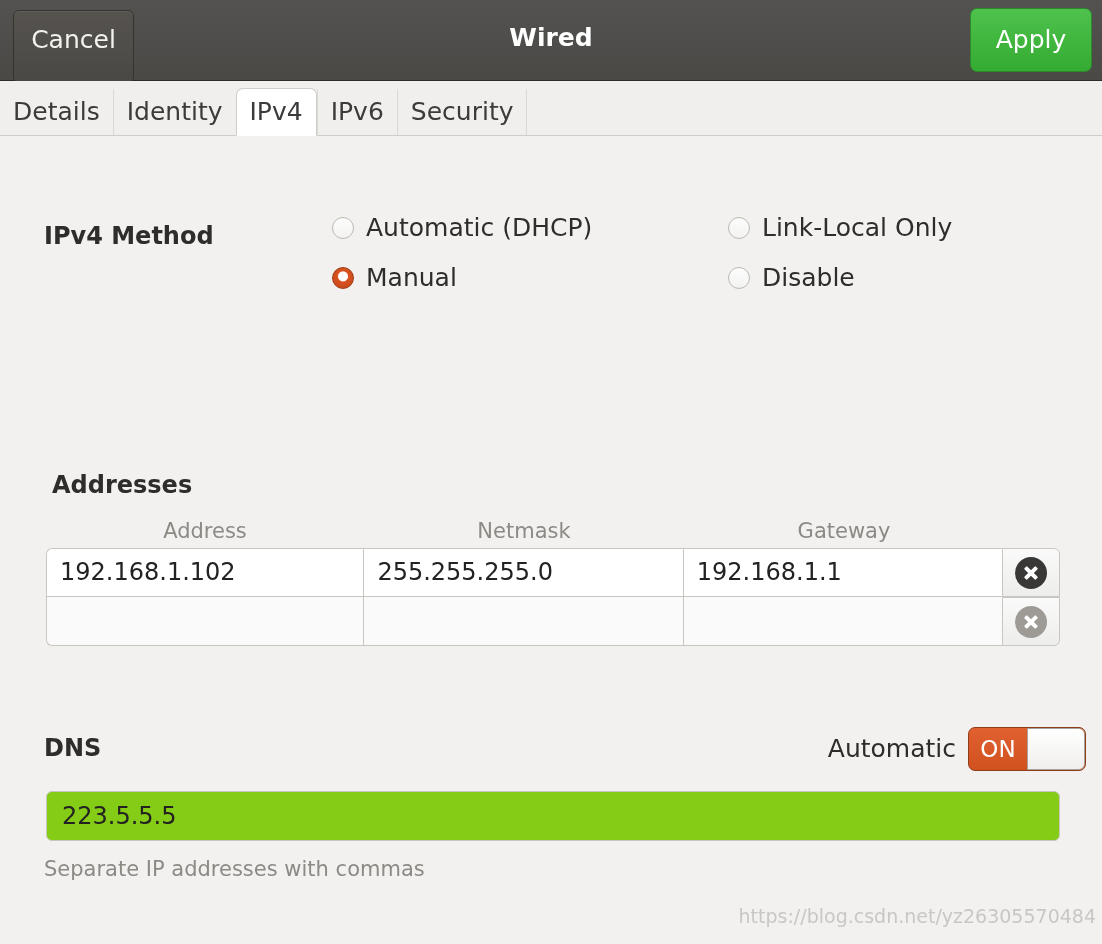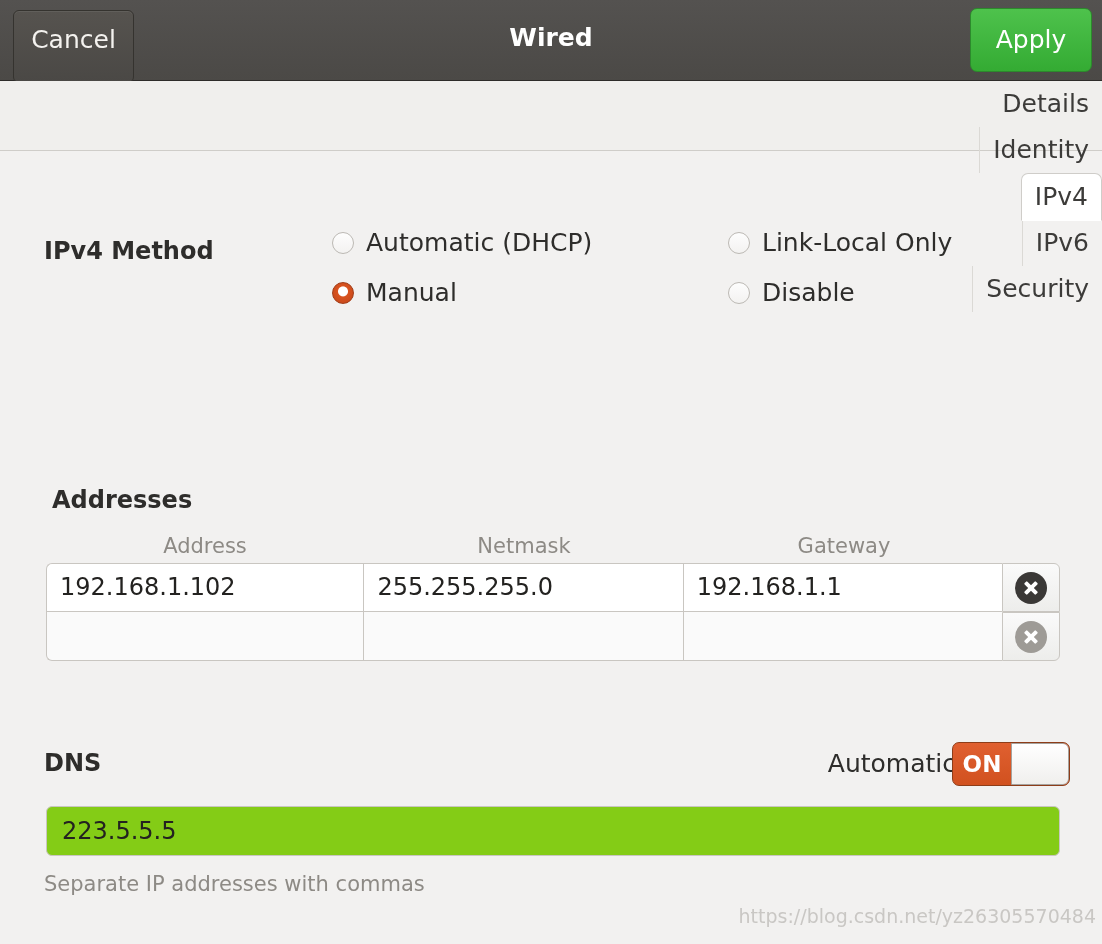--- a/index.html
+++ b/index.html
@@ -68,28 +68,27 @@
     font-size: 25px;
     line-height: 62px;
     text-align: center;
     box-sizing: border-box;
     cursor: pointer;
   }
 
   
   .tabbar {
     position: relative;
-    height: 70px;
+    height: 55px;
     background: #f0efed;
     border-bottom: 1px solid #cfcdc9;
     box-sizing: border-box;
     display: flex;
     align-items: flex-end;
     padding-left: 0px;
-    flex-direction: column;
   }
   .tab {
     position: relative;
     height: 46px;
     line-height: 46px;
     padding: 0 13px;
     font-size: 25px;
     color: #3c3b39;
     border-left: 1px solid #dbd9d5;
     box-sizing: border-box;
@@ -297,21 +296,21 @@
     right: 0;
     top: 0;
     width: 58px;
     height: 42px;
     background: linear-gradient(to bottom, #ffffff, #f0efed);
     border: 1px solid #a6a39e;
     border-top-right-radius: 6px;
     border-bottom-right-radius: 6px;
     box-sizing: border-box;
   }
-  .dns-toggle { right: 32px; top: 591px; font-weight: bold; }
+  .dns-toggle { right: 16px; top: 591px; }
 
   .dns-input {
     position: absolute;
     left: 46px;
     top: 655px;
     width: 1014px;
     height: 50px;
     background: #84cc16;
     border: 1px solid #c9c6c1;
     border-radius: 6px;

